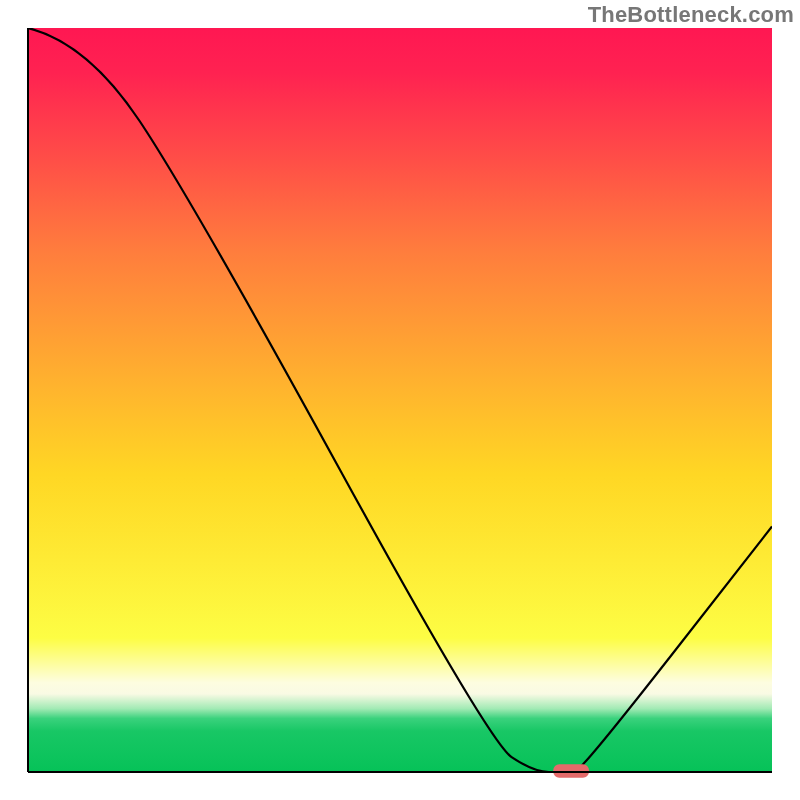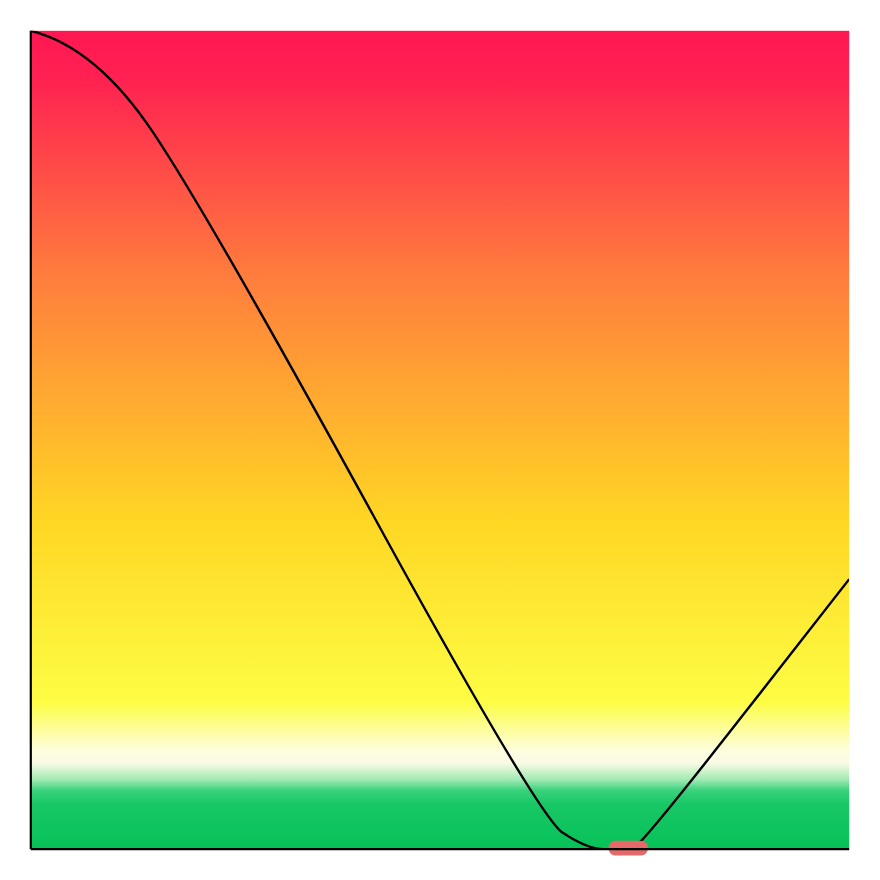--- a/index.html
+++ b/index.html
@@ -61,13 +61,14 @@
     <rect x="28" y="28" width="744" height="744" fill="url(#bg-grad)"></rect>
 
     <path id="curve" fill="none" stroke="#000000" stroke-width="2.2" clip-path="url(#plot-clip)" d="M 28 28 Q 87.52000000000001 42.879999999999995 139.60000000000002 121 Q 191.68 199.12 340.48 470.68 Q 489.28 742.24 511.6 757.12 Q 533.9200000000001 772 548.8 772 Q 563.68 772 567.4 772 Q 571.12 772 578.56 768.28 Q 586 764.56 679 645.52 T 772 526.48"></path>
 
     <rect id="marker" rx="6" ry="6" x="553.264" y="764.304" width="35.712" height="13.392000000000001" fill="#e46a6a"></rect>
 
     <line id="axis-y" x1="28" y1="28" x2="28" y2="772" stroke="#000000" stroke-width="2"></line>
     <line id="axis-x" x1="28" y1="772" x2="772" y2="772" stroke="#000000" stroke-width="2"></line>
   </svg>
 
+  <div class="watermark">TheBottleneck.com</div>
 </div>
 
 </body></html>

